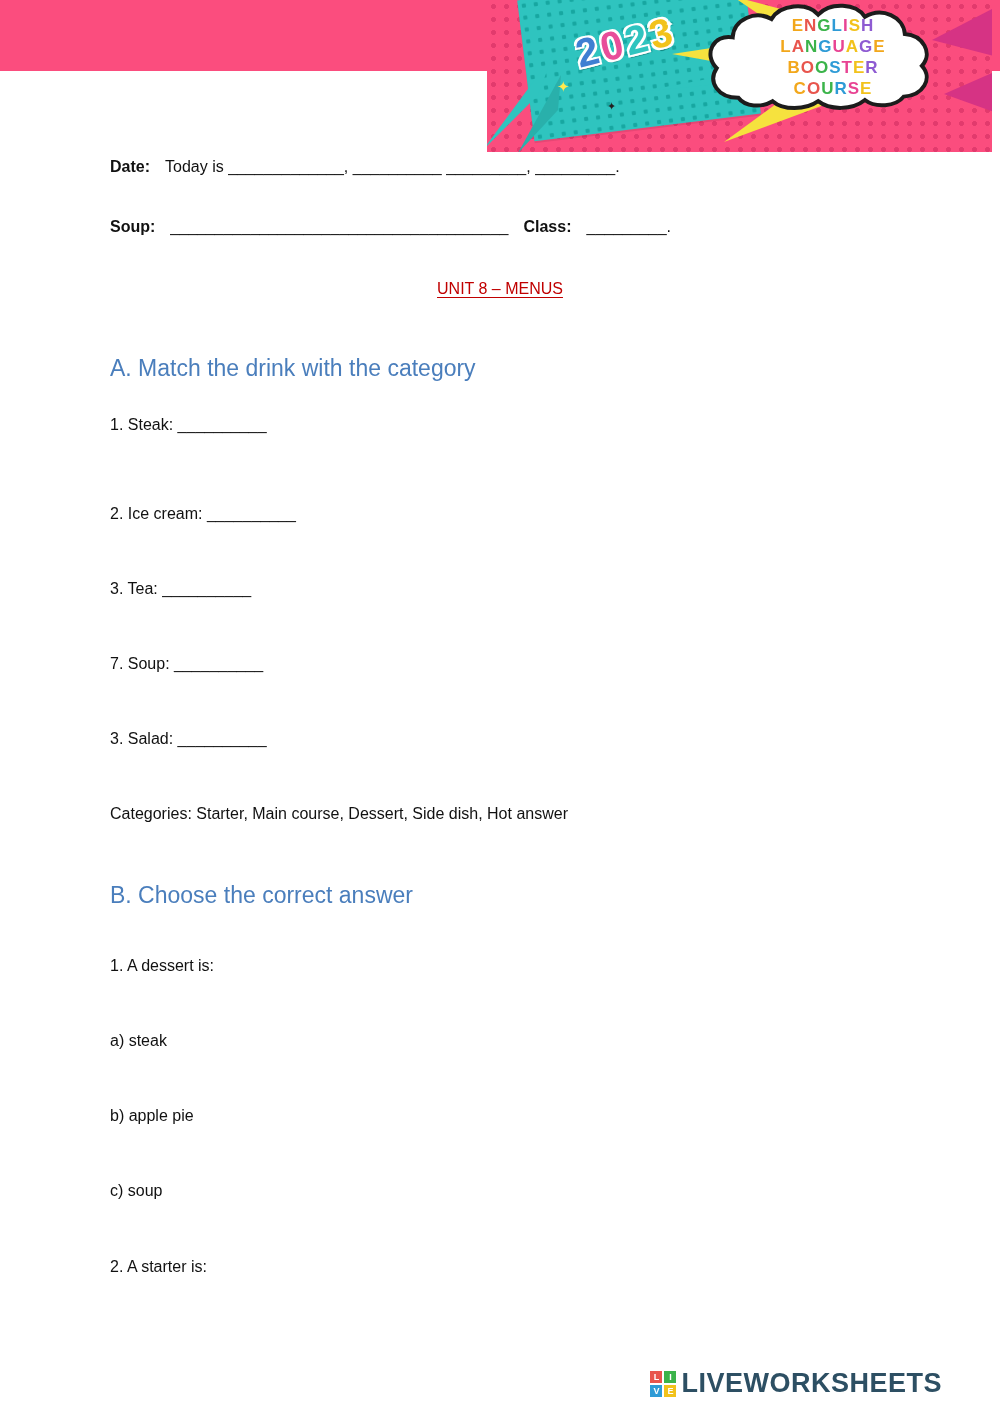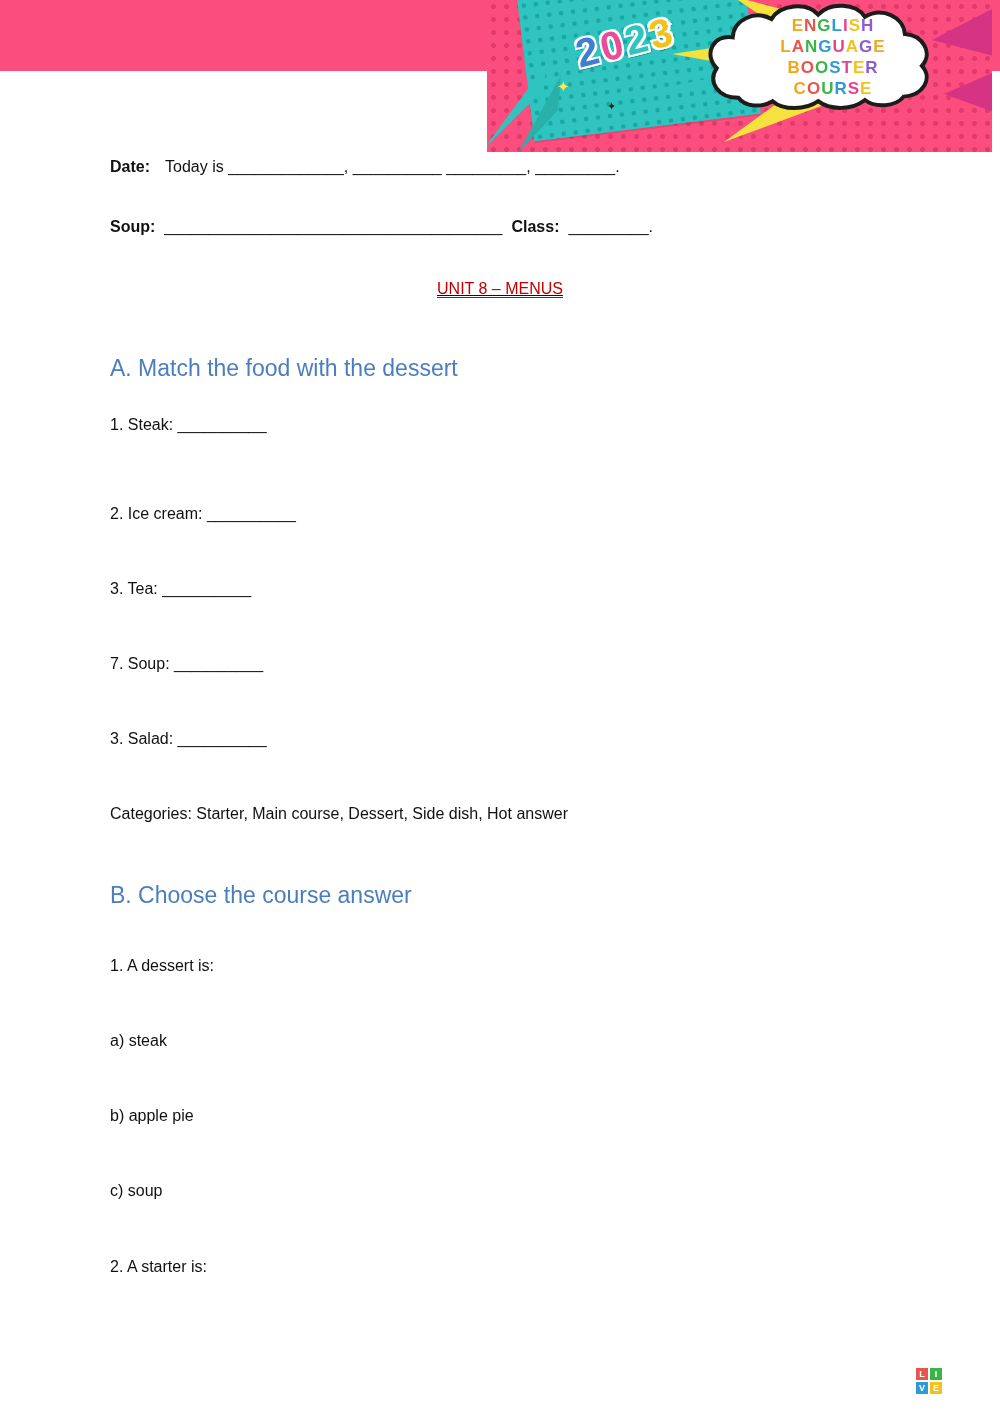--- a/index.html
+++ b/index.html
@@ -47,24 +47,24 @@
     letter-spacing:1px;
   }
   .star { position:absolute; font-size:15px; }
   .star.s1 { left:70px;  top:78px;  color:#ffe94d; }
   .star.s2 { left:178px; top:18px;  color:#ffffff; font-size:11px; }
   .star.s3 { left:120px; top:100px; color:#222222; font-size:11px; }
 
   
   .line { position:absolute; left:110px; font-size:16px; white-space:nowrap; }
   .bold { font-weight:bold; }
-  .gap  { margin-left:9px; }
+  .gap  { margin-left:15px; }
   .gap-wide { margin-left:15px; }
 
-  .title-line { left:0; width:1000px; text-align:center;text-decoration:underline; }
+  .title-line { left:0; width:1000px; text-align:center; }
   .title-text { color:#c00000; text-decoration:underline; text-underline-offset:3px; }
 
   .blue-heading { color:#4a7ebc; font-size:23px; }
 
   
   .footer {
     position:absolute; top:1368px; right:58px;
     display:flex; align-items:center; gap:5px;
   }
   .logo-grid {
@@ -130,38 +130,39 @@
 </div>
 
 <div class="line" style="top:218px">
   <span class="bold">Soup:</span><span class="gap">______________________________________</span><span class="bold gap">Class:</span><span class="gap">_________.</span>
 </div>
 
 <div class="line title-line" style="top:280px">
   <span class="title-text">UNIT 8 – MENUS</span>
 </div>
 
-<div class="line blue-heading" style="top:355px">A. Match the food with the dessert</div>
+<div class="line blue-heading" style="top:355px">A. Match the drink with the category</div>
 
 <div class="line" style="top:416px">1. Steak: __________</div>
 <div class="line" style="top:505px">2. Ice cream: __________</div>
 <div class="line" style="top:580px">3. Tea: __________</div>
 <div class="line" style="top:655px">7. Soup: __________</div>
 <div class="line" style="top:730px">3. Salad: __________</div>
 
 <div class="line" style="top:805px">Categories: Starter, Main course, Dessert, Side dish, Hot answer</div>
 
-<div class="line blue-heading" style="top:882px">B. Choose the course answer</div>
+<div class="line blue-heading" style="top:882px">B. Choose the correct answer</div>
 
 <div class="line" style="top:957px">1. A dessert is:</div>
 <div class="line" style="top:1032px">a) steak</div>
 <div class="line" style="top:1107px">b) apple pie</div>
 <div class="line" style="top:1182px">c) soup</div>
 <div class="line" style="top:1258px">2. A starter is:</div>
 
 <div class="footer">
   <div class="logo-grid">
     <span class="logo-cell lc0">L</span>
     <span class="logo-cell lc1">I</span>
     <span class="logo-cell lc2">V</span>
     <span class="logo-cell lc3">E</span>
   </div>
+  <span class="brand-text">LIVEWORKSHEETS</span>
 </div>
 
 </body></html>

